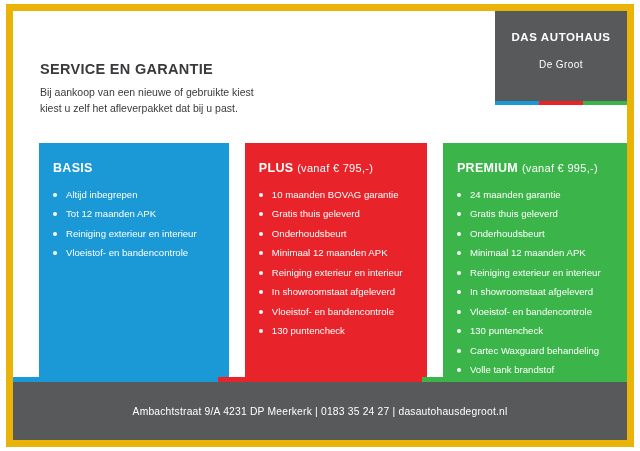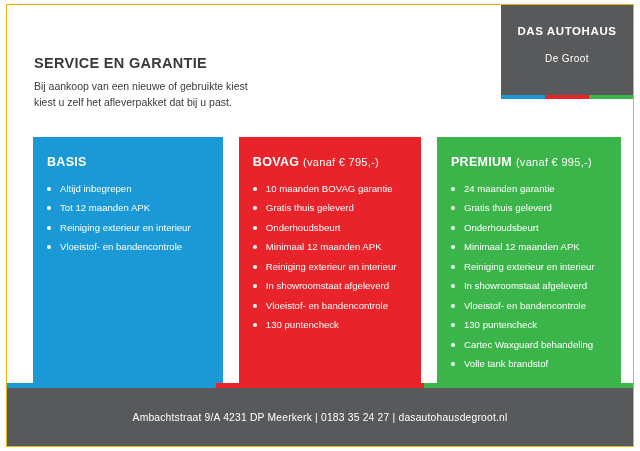--- a/index.html
+++ b/index.html
@@ -18,21 +18,21 @@
     overflow: hidden;
     box-sizing: border-box;
   }
   
   #sheet {
     position: absolute;
     left: 6px;
     top: 4px;
     width: 628px;
     height: 443px;
-    border: 1px solid #eab308;
+    border: 7px solid #eab308;
     box-sizing: border-box;
     background: #ffffff;
   }
   
   .logo-box {
     position: absolute;
     right: 0px;
     top: 0px;
     width: 132px;
     height: 94px;
@@ -200,21 +200,21 @@
         <ul>
           <li>Altijd inbegrepen</li>
           <li>Tot 12 maanden APK</li>
           <li>Reiniging exterieur en interieur</li>
           <li>Vloeistof- en bandencontrole</li>
         </ul>
       </div>
 
       <div class="pkg plus">
         <div class="pkg-title">
-          <span>BOVAG</span>
+          <span>PLUS</span>
           <span class="price">(vanaf € 795,-)</span>
         </div>
         <ul>
           <li>10 maanden BOVAG garantie</li>
           <li>Gratis thuis geleverd</li>
           <li>Onderhoudsbeurt</li>
           <li>Minimaal 12 maanden APK</li>
           <li>Reiniging exterieur en interieur</li>
           <li>In showroomstaat afgeleverd</li>
           <li>Vloeistof- en bandencontrole</li>

